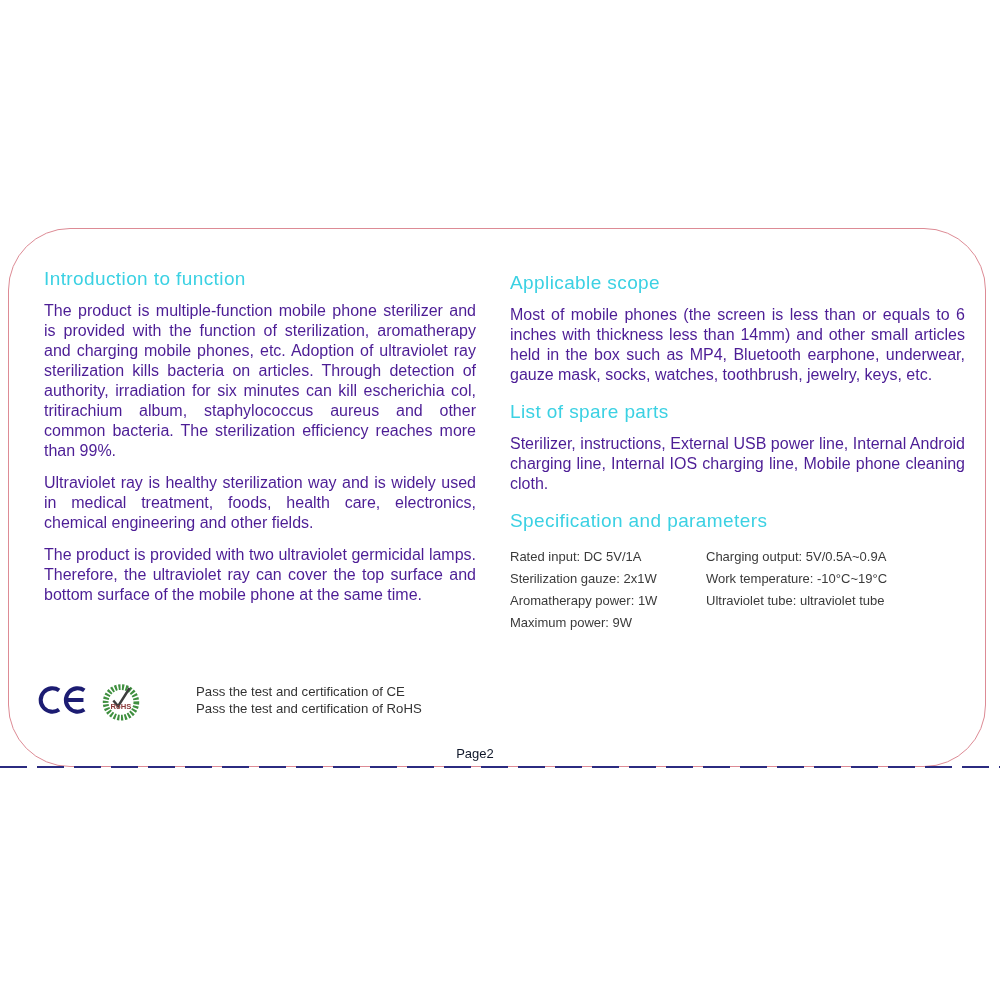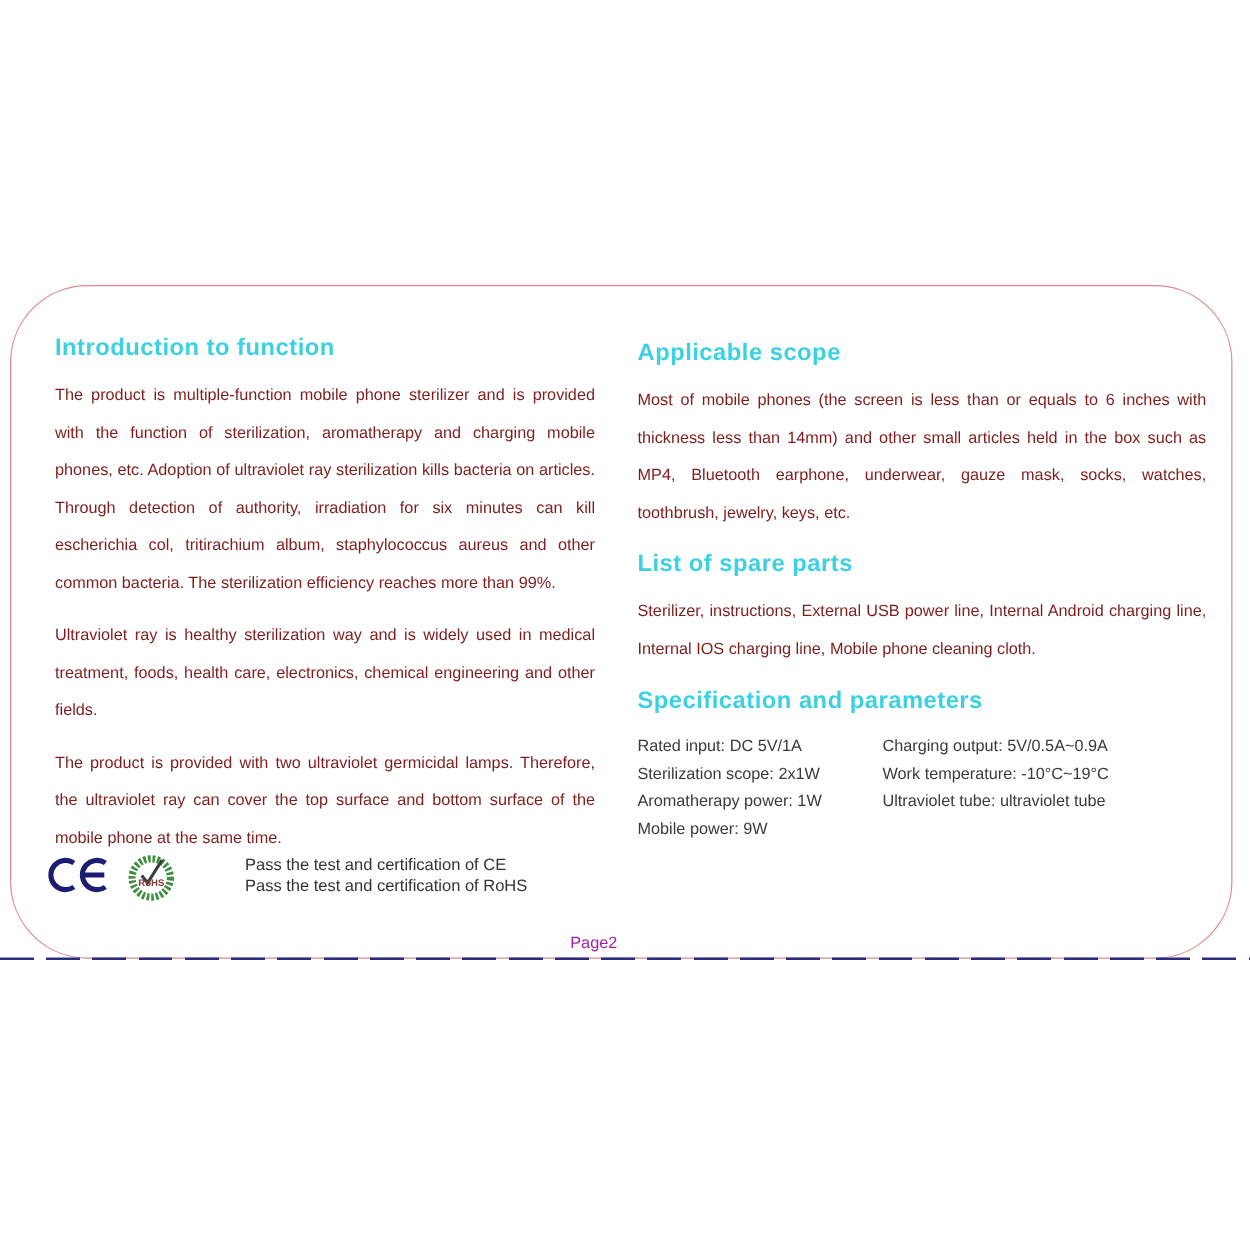--- a/index.html
+++ b/index.html
@@ -23,29 +23,29 @@
     left:0;top:766px;
     width:1000px;height:2px;
     background:repeating-linear-gradient(90deg,#2b2b80 0 27px,rgba(0,0,0,0) 27px 37px);
   }
   .col{position:absolute;}
   .col-left{left:44px;top:268px;width:432px;}
   .col-right{left:510px;top:272px;width:455px;}
   h2.section-heading{
     margin:0 0 11px 0;
     font-size:19px;
-    font-weight:700;
+    font-weight:400;
     letter-spacing:0.4px;
     color:#3bd1e3;
   }
   .col p{
     margin:0 0 12px 0;
-    font-size:13px;
-    line-height:30px;
-    color:#7f1d1d;
+    font-size:16px;
+    line-height:20px;
+    color:#4c1d95;
     text-align:justify;
   }
   .col-right p{margin-bottom:16px;}
   .col-right h2.section-heading{margin-top:8px;}
   .spec-grid{
     display:flex;
     font-size:13px;
     line-height:22px;
     color:#3a3a3a;
     margin-top:14px;
@@ -64,21 +64,21 @@
     font-size:13.2px;
     line-height:17px;
     color:#333333;
     margin-left:44px;
   }
   .page-number{
     position:absolute;
     left:0;right:50px;top:746px;
     text-align:center;
     font-size:13px;
-    color:#a21caf;
+    color:#0f172a;
   }
 </style>
 </head>
 <body>
 
 <div class="canvas">
 
   <div class="page-border"></div>
   <div class="bottom-dashed-line"></div>
 
@@ -93,23 +93,23 @@
     <h2 class="section-heading" style="margin-top:0;">Applicable scope</h2>
     <p>Most of mobile phones (the screen is less than or equals to 6 inches with thickness less than 14mm) and other small articles held in the box such as MP4, Bluetooth earphone, underwear, gauze mask, socks, watches, toothbrush, jewelry, keys, etc.</p>
 
     <h2 class="section-heading">List of spare parts</h2>
     <p>Sterilizer, instructions, External USB power line, Internal Android charging line, Internal IOS charging line, Mobile phone cleaning cloth.</p>
 
     <h2 class="section-heading">Specification and parameters</h2>
     <div class="spec-grid">
       <div class="spec-col-left">
         <div>Rated input: DC 5V/1A</div>
-        <div>Sterilization scope: 2x1W</div>
+        <div>Sterilization gauze: 2x1W</div>
         <div>Aromatherapy power: 1W</div>
-        <div>Mobile power: 9W</div>
+        <div>Maximum power: 9W</div>
       </div>
       <div class="spec-col-right">
         <div>Charging output: 5V/0.5A~0.9A</div>
         <div>Work temperature: -10°C~19°C</div>
         <div>Ultraviolet tube: ultraviolet tube</div>
       </div>
     </div>
   </div>
 
   <div class="footer">

